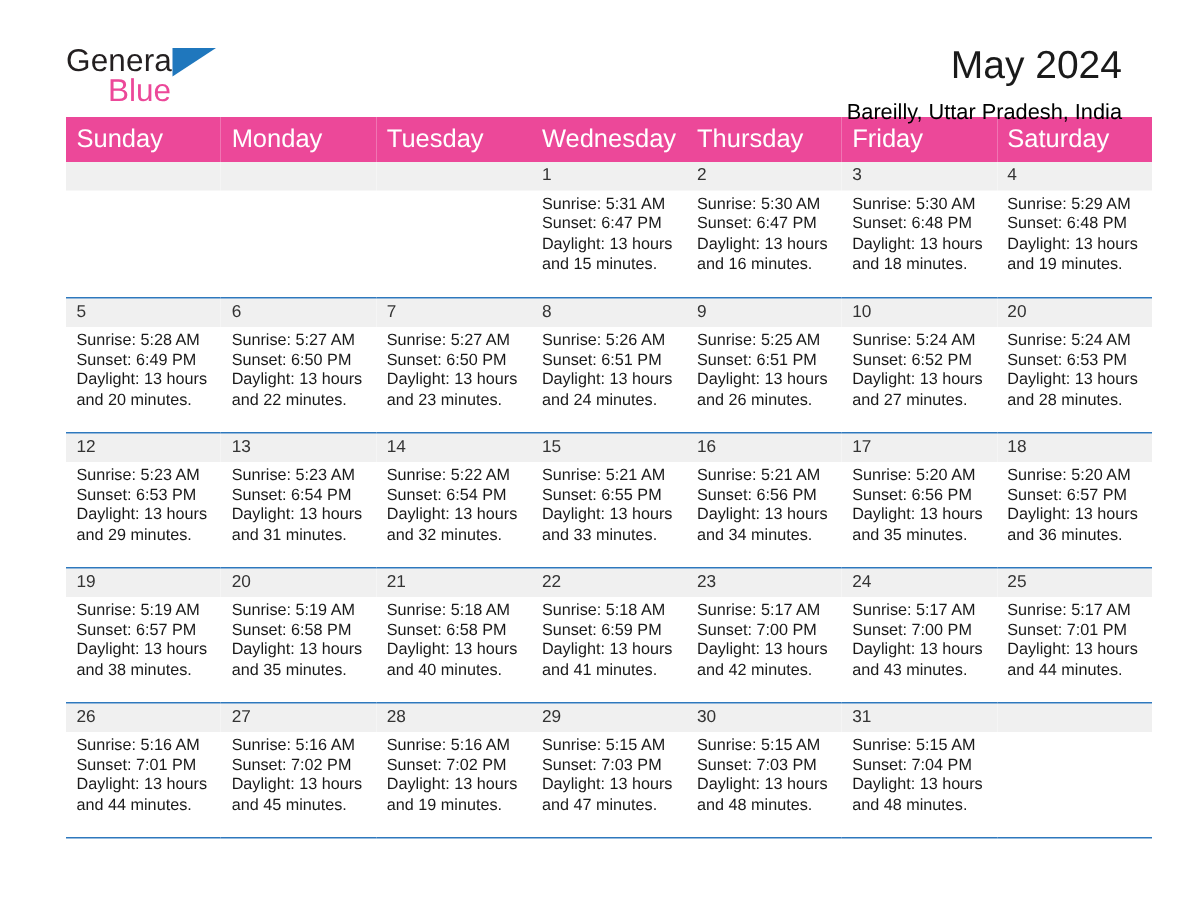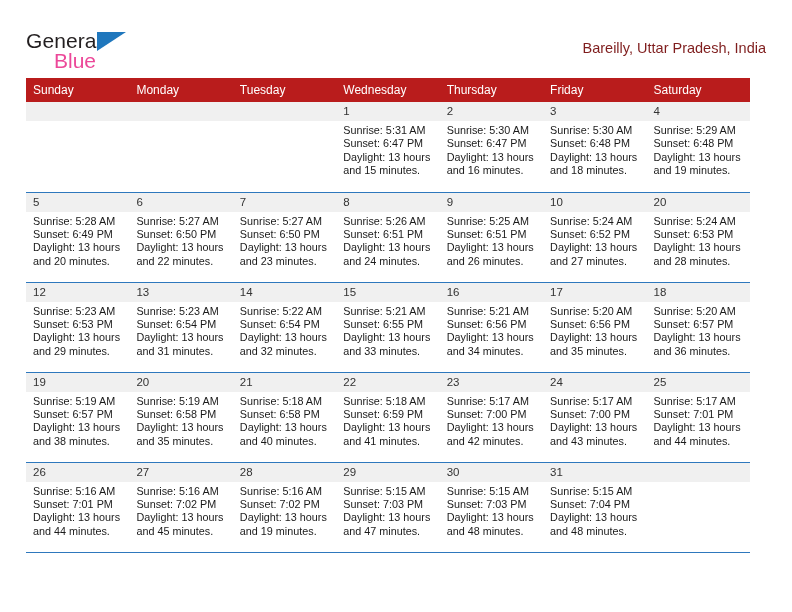--- a/index.html
+++ b/index.html
@@ -12,21 +12,21 @@
     height: 612px;
     font-family: "Liberation Sans", sans-serif;
     color: #1a1a1a;
     overflow: hidden;
   }
   .page {
     position: relative;
     width: 792px;
     height: 612px;
     box-sizing: border-box;
-    padding: 0 26px;
+    padding: 0 44px;
   }
 
   
   .header {
     display: flex;
     align-items: flex-start;
     justify-content: space-between;
     padding-top: 30px;
     height: 72px;
     box-sizing: border-box;
@@ -69,36 +69,36 @@
   }
   .cal-title {
     font-size: 26px;
     color: #1a1a1a;
     line-height: 1.05;
     font-weight: 400;
   }
   .cal-subtitle {
     margin-top: 10px;
     font-size: 14.5px;
-    color: #7f1d1d;
+    color: #000000;
     font-weight: 400;
   }
 
   
   .calendar {
     margin-top: 6px;
     width: 724px;
     border-collapse: collapse;
     table-layout: fixed;
   }
   .calendar th {
-    background: #b91c1c;
+    background: #ec4899;
     color: #ffffff;
     font-weight: normal;
-    font-size: 12px;
+    font-size: 17px;
     text-align: left;
     padding: 5px 0 5px 7px;
     height: 21px;
     box-sizing: border-box;
   }
   .calendar td {
     vertical-align: top;
     padding: 0;
     border-bottom: 1px solid #2e78bd;
     height: 90px;
@@ -136,20 +136,21 @@
 
   <div class="header">
 
     <div class="logo">
       <span class="logo-general">General</span>
       <span class="logo-tri"></span>
       <span class="logo-blue">Blue</span>
     </div>
 
     <div class="title-wrap">
+      <div class="cal-title">May 2024</div>
       <div class="cal-subtitle">Bareilly, Uttar Pradesh, India</div>
     </div>
 
   </div>
 
   <table class="calendar">
     <thead>
       <tr>
         <th>Sunday</th>
         <th>Monday</th>

